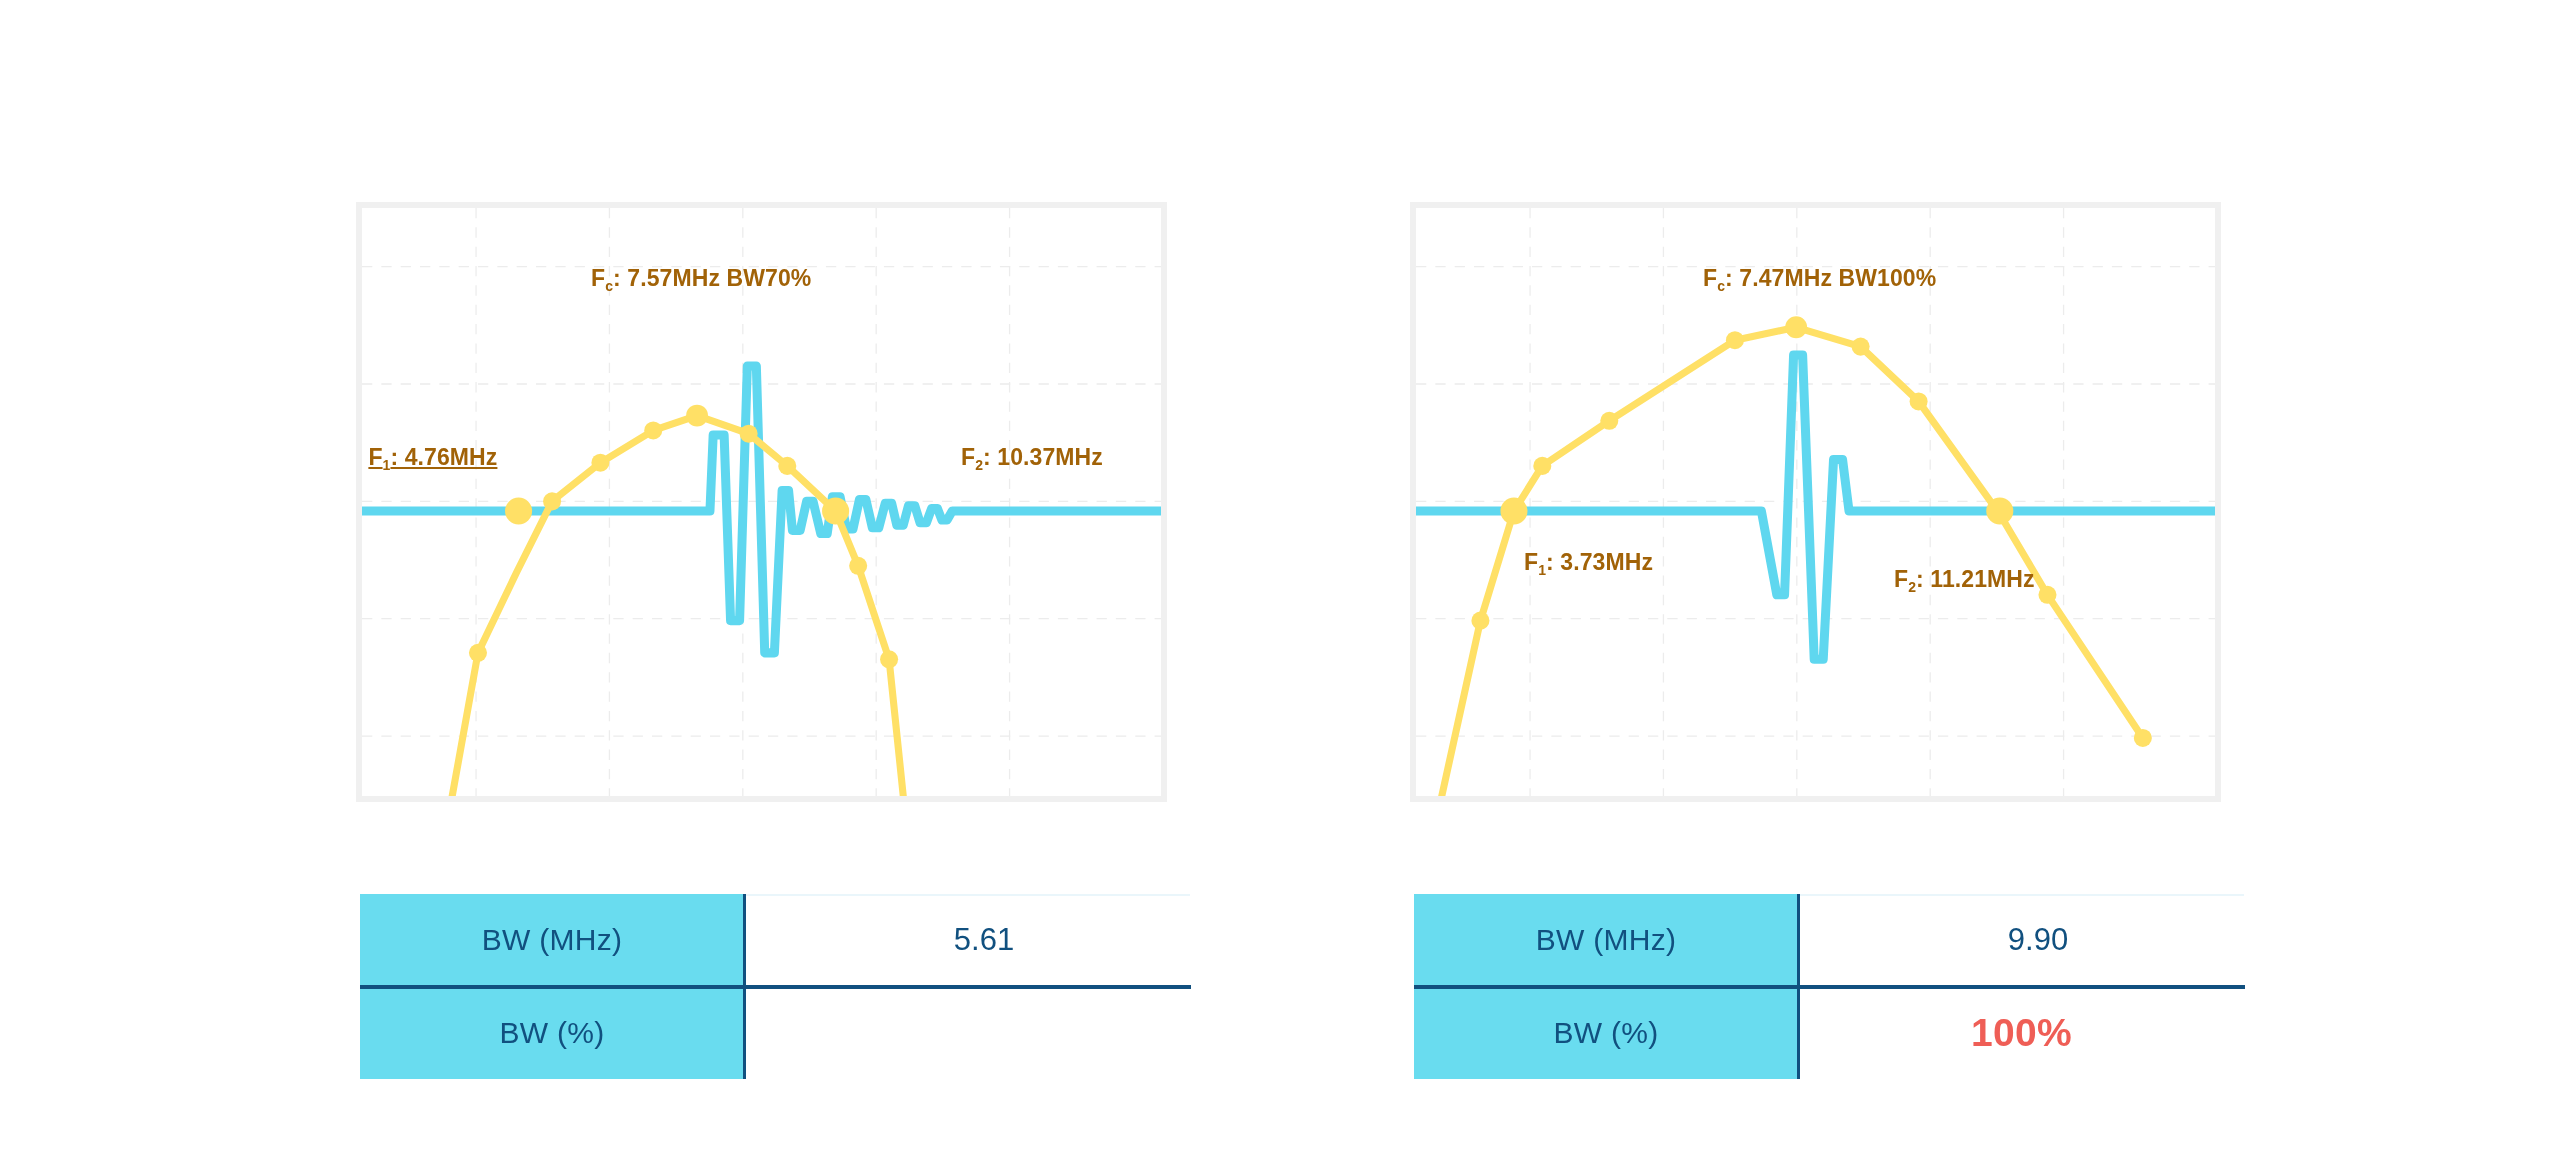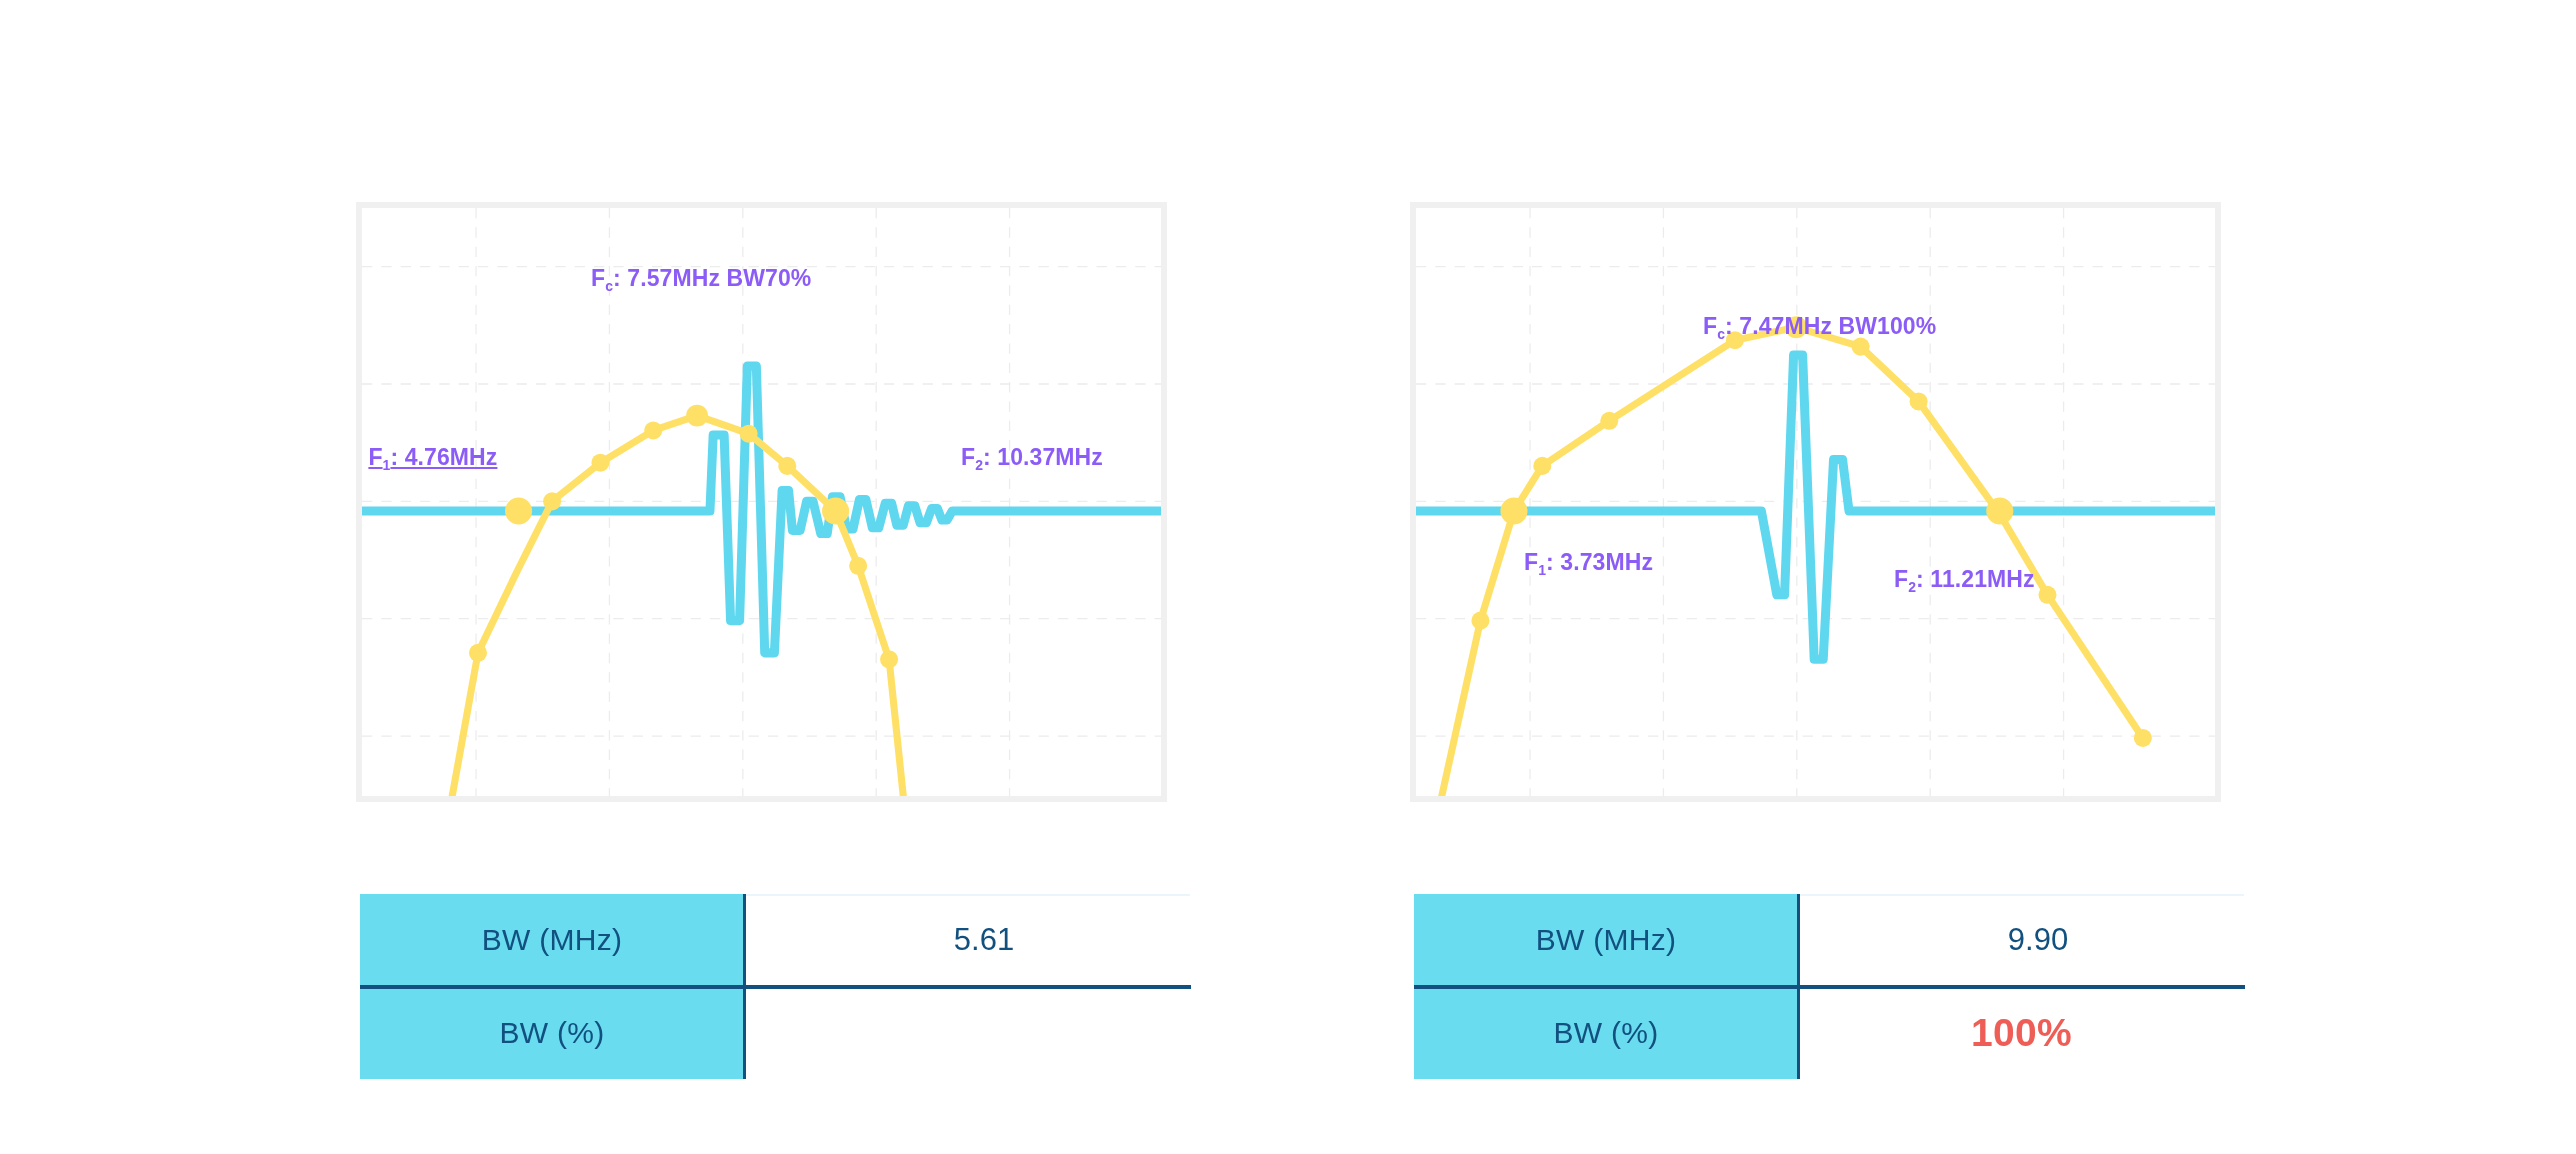--- a/index.html
+++ b/index.html
@@ -20,35 +20,35 @@
     width: 811px; height: 600px;
     background: #ffffff;
     border: 6.4px solid #f0f0f0;
   }
   .plot-inner { position: absolute; inset: 0; overflow: hidden; }
   .plot-svg { position: absolute; left: 0; top: 0; width: 100%; height: 100%; display:block; }
 
   
   .annot {
     position: absolute;
-    color: #8b5cf6;
+    color: #a16207;
     font-weight: 700;
     font-size: 23px;
     letter-spacing: 0.1px;
     white-space: nowrap;
     line-height: 1;
     font-family: "Liberation Sans", sans-serif;
   }
   .annot sub { font-size: 14px; font-weight: 700; vertical-align: baseline; position: relative; top: 4.5px; }
 
   .lbl-fc-L { left: 229px; top: 59px; }
   .lbl-f1-L { left: 6.4px;  top: 238px; text-decoration: underline; }
   .lbl-f2-L { left: 599px; top: 238px; }
 
-  .lbl-fc-R { left: 287px; top: 59px; margin-top: 48px; }
+  .lbl-fc-R { left: 287px; top: 59px; }
   .lbl-f1-R { left: 108px; top: 343px; }
   .lbl-f2-R { left: 478px; top: 360px; }
 
   
   .result-table {
     position: absolute;
     top: 894px;
     width: 831px;
     height: 185px;
   }

